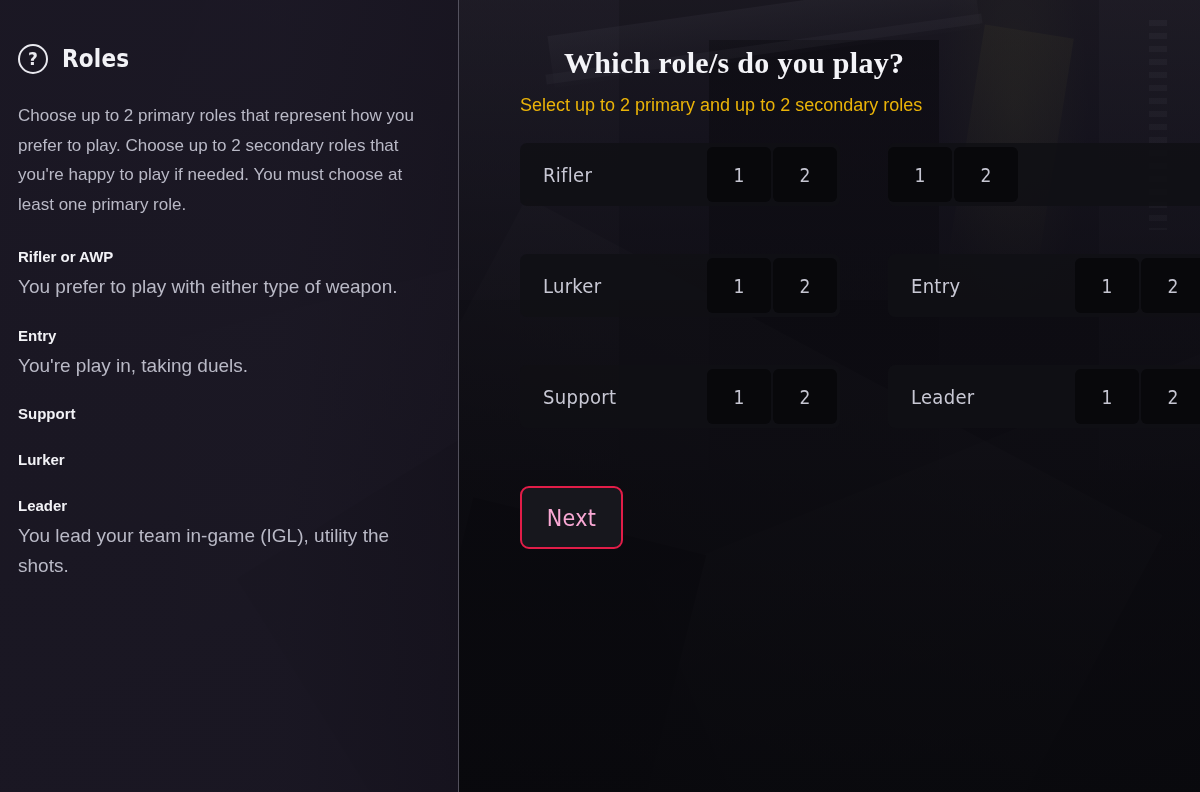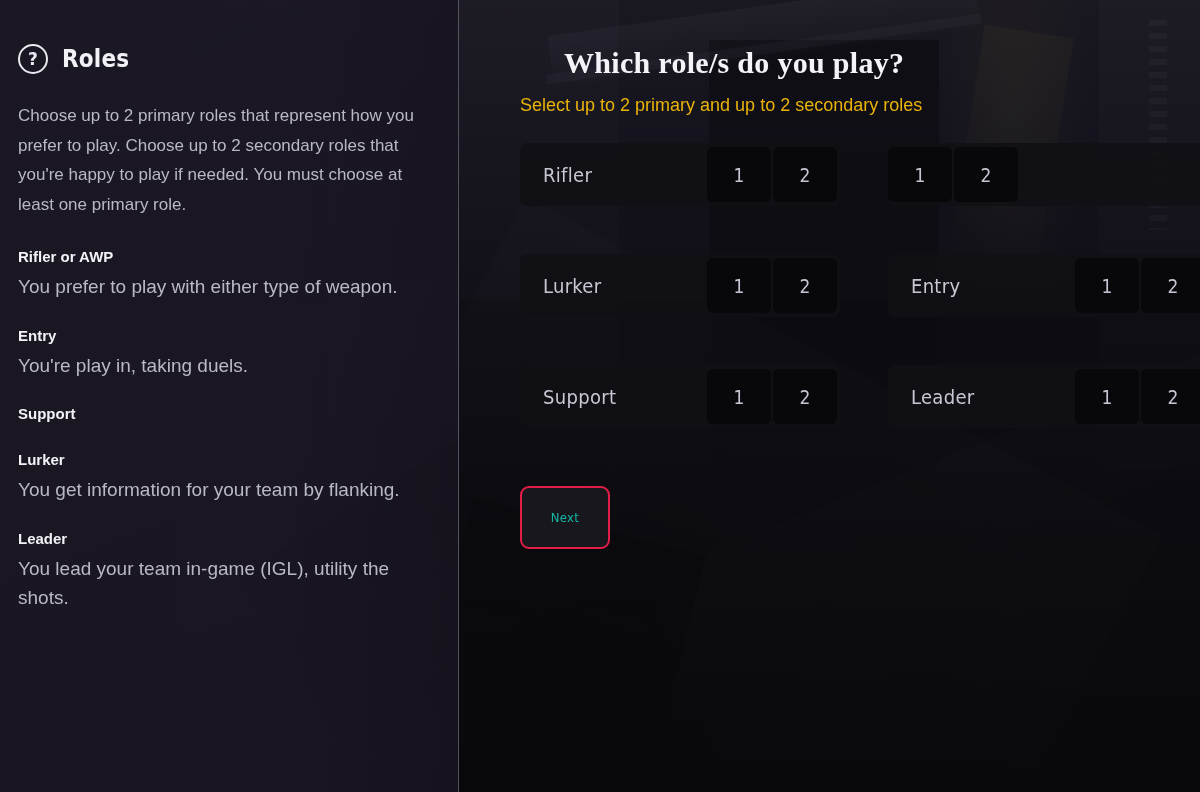--- a/index.html
+++ b/index.html
@@ -277,27 +277,27 @@
     color: #c6c6d2;
     font-family: "DejaVu Sans Condensed", "Liberation Sans Narrow", "Liberation Sans", sans-serif;
     border: none;
     cursor: pointer;
   }
   .pref-btn + .pref-btn { margin-left: 2px; }
   .pref-btn.last { margin-right: 3px; }
 
   .next-btn {
     margin-top: 58px;
-    width: 90px;
+    width: 103px;
     height: 63px;
     border-radius: 9px;
     border: 2px solid #e11d48;
     background: #17171d;
-    color: #14b8a6;
-    font-size: 13px;
+    color: #f9a8d4;
+    font-size: 23px;
     letter-spacing: .3px;
     display: flex;
     align-items: center;
     justify-content: center;
     cursor: pointer;
     font-family: "DejaVu Sans Condensed", "Liberation Sans Narrow", "Liberation Sans", sans-serif;
   }
 </style>
 </head>
 <body>
@@ -327,21 +327,20 @@
       </div>
       <div class="role-def">
         <div class="role-def-title">Entry</div>
         <div class="role-def-body">You're play in, taking duels.</div>
       </div>
       <div class="role-def">
         <div class="role-def-title">Support</div>
       </div>
       <div class="role-def">
         <div class="role-def-title">Lurker</div>
-        <div class="role-def-body">You get information for your team by flanking.</div>
       </div>
       <div class="role-def">
         <div class="role-def-title">Leader</div>
         <div class="role-def-body">You lead your team in-game (IGL), utility the shots.</div>
       </div>
     </div>
   </aside>
 
   <div class="divider"></div>
 

